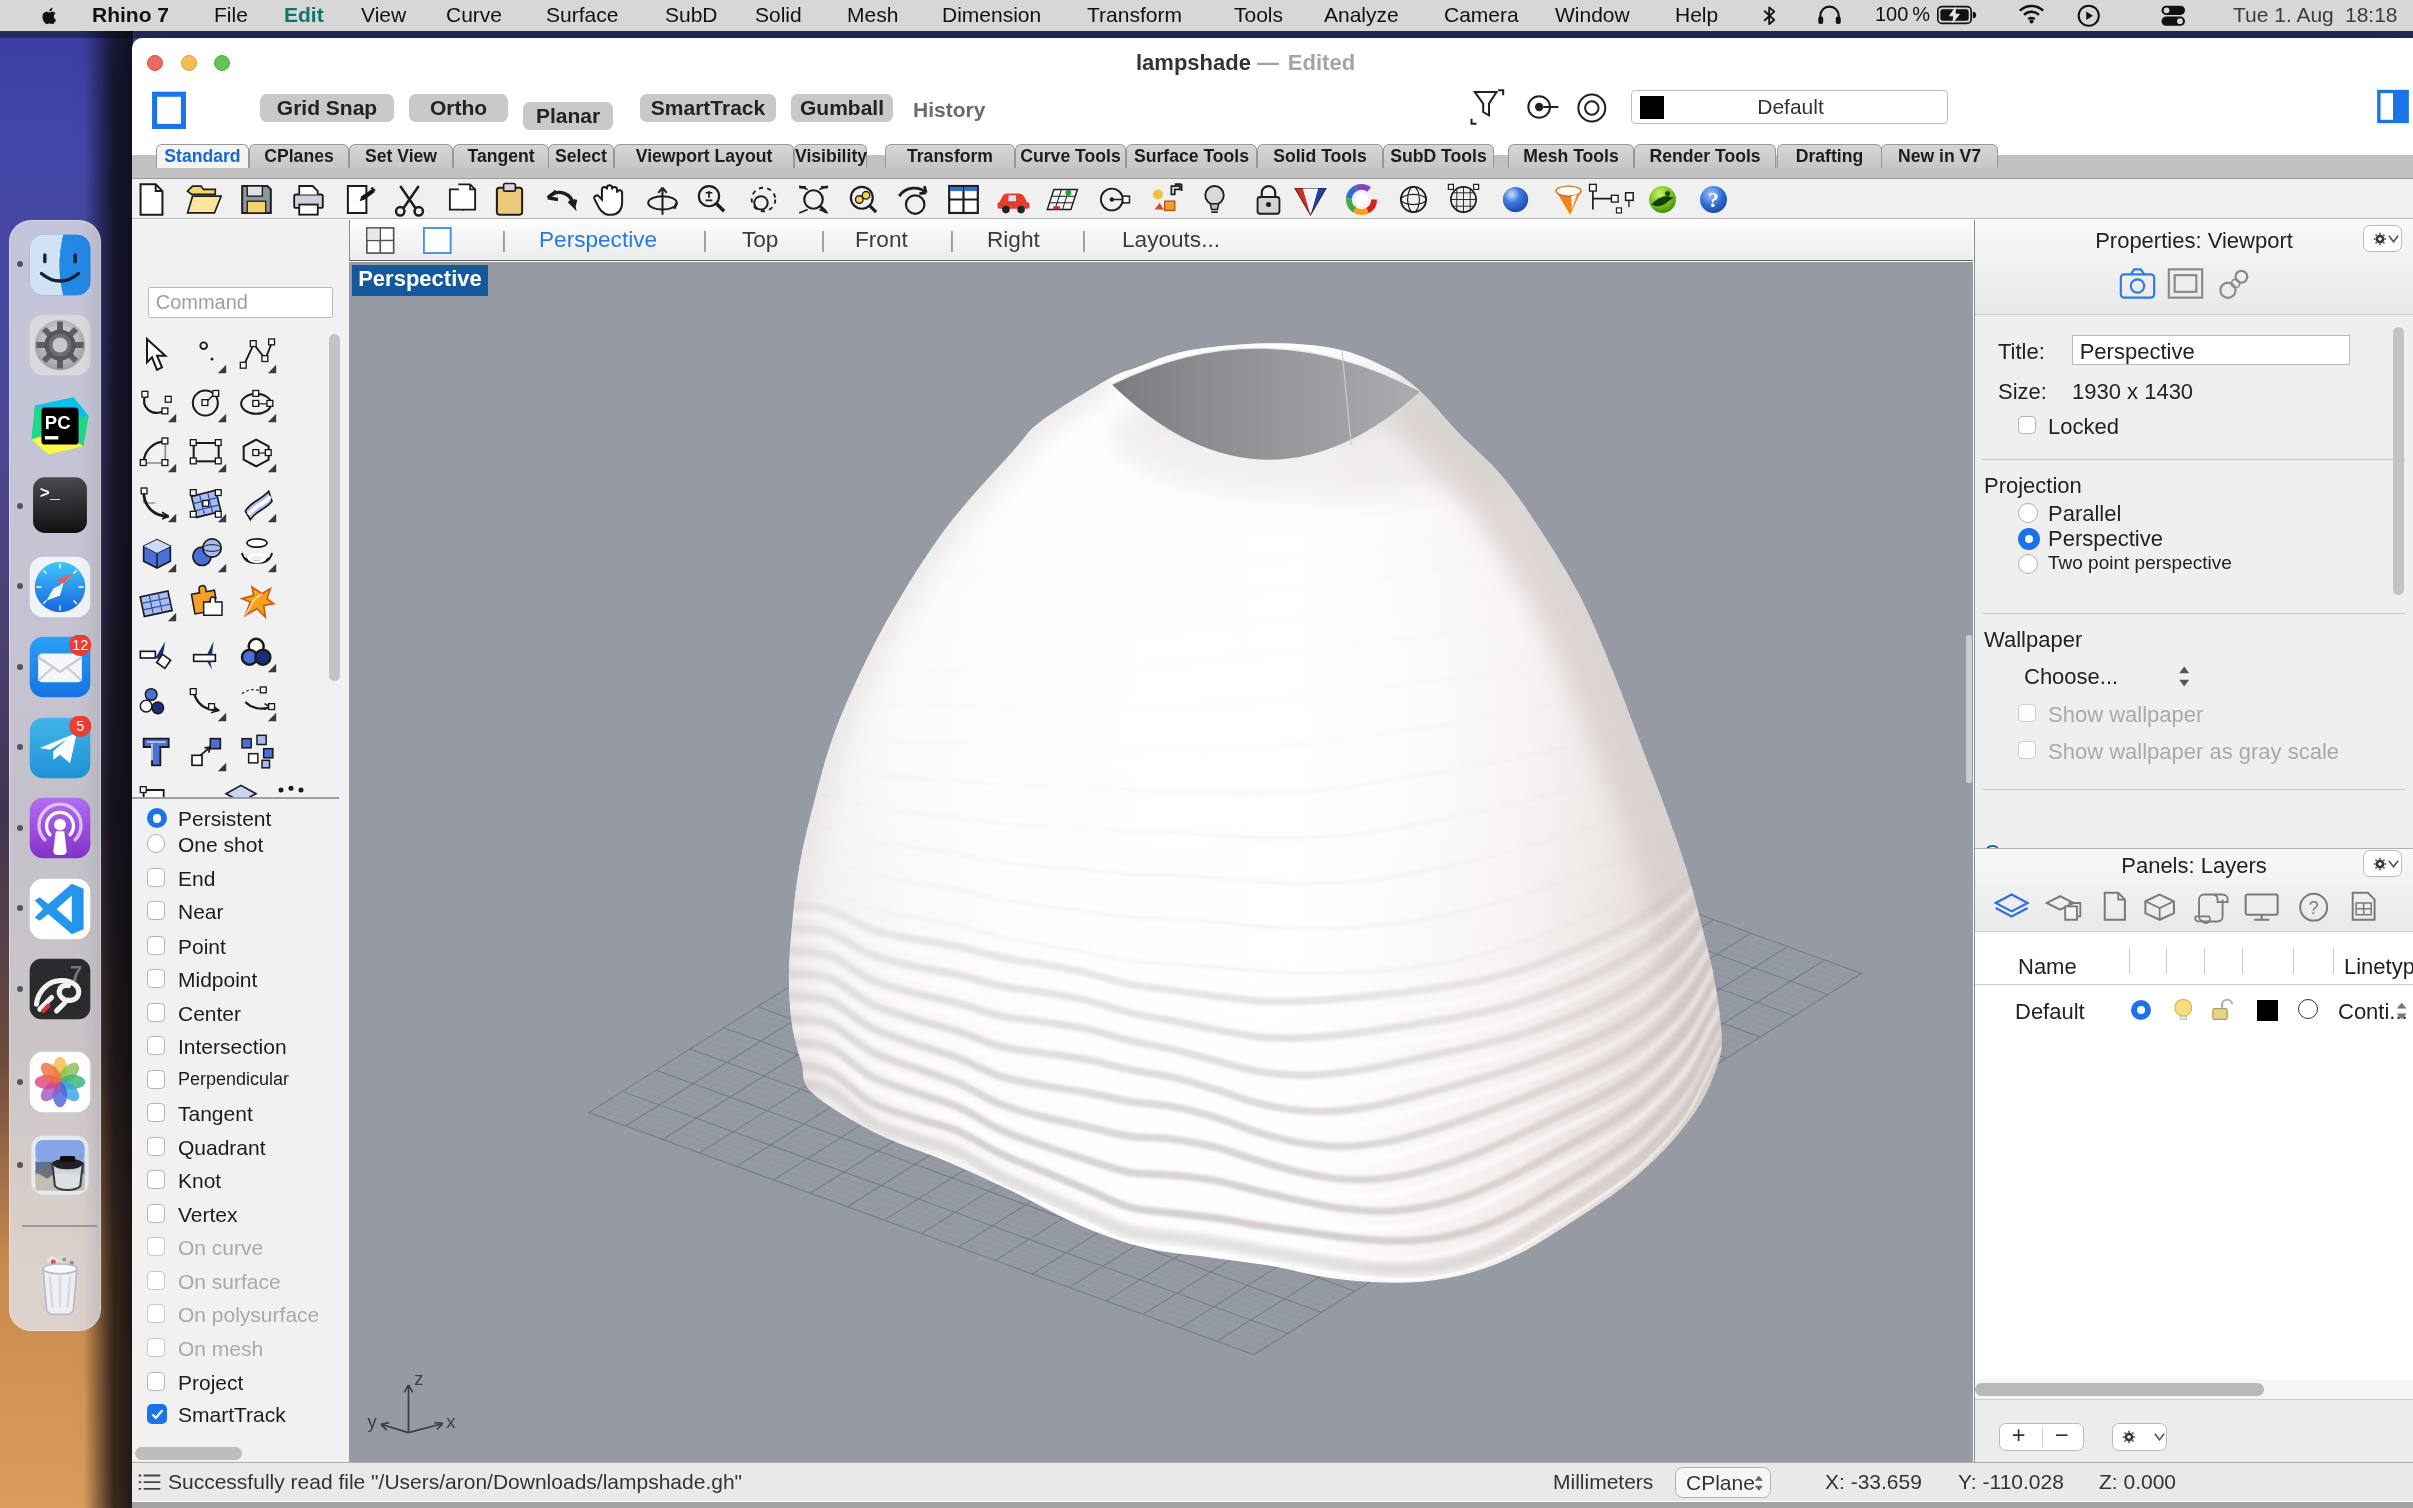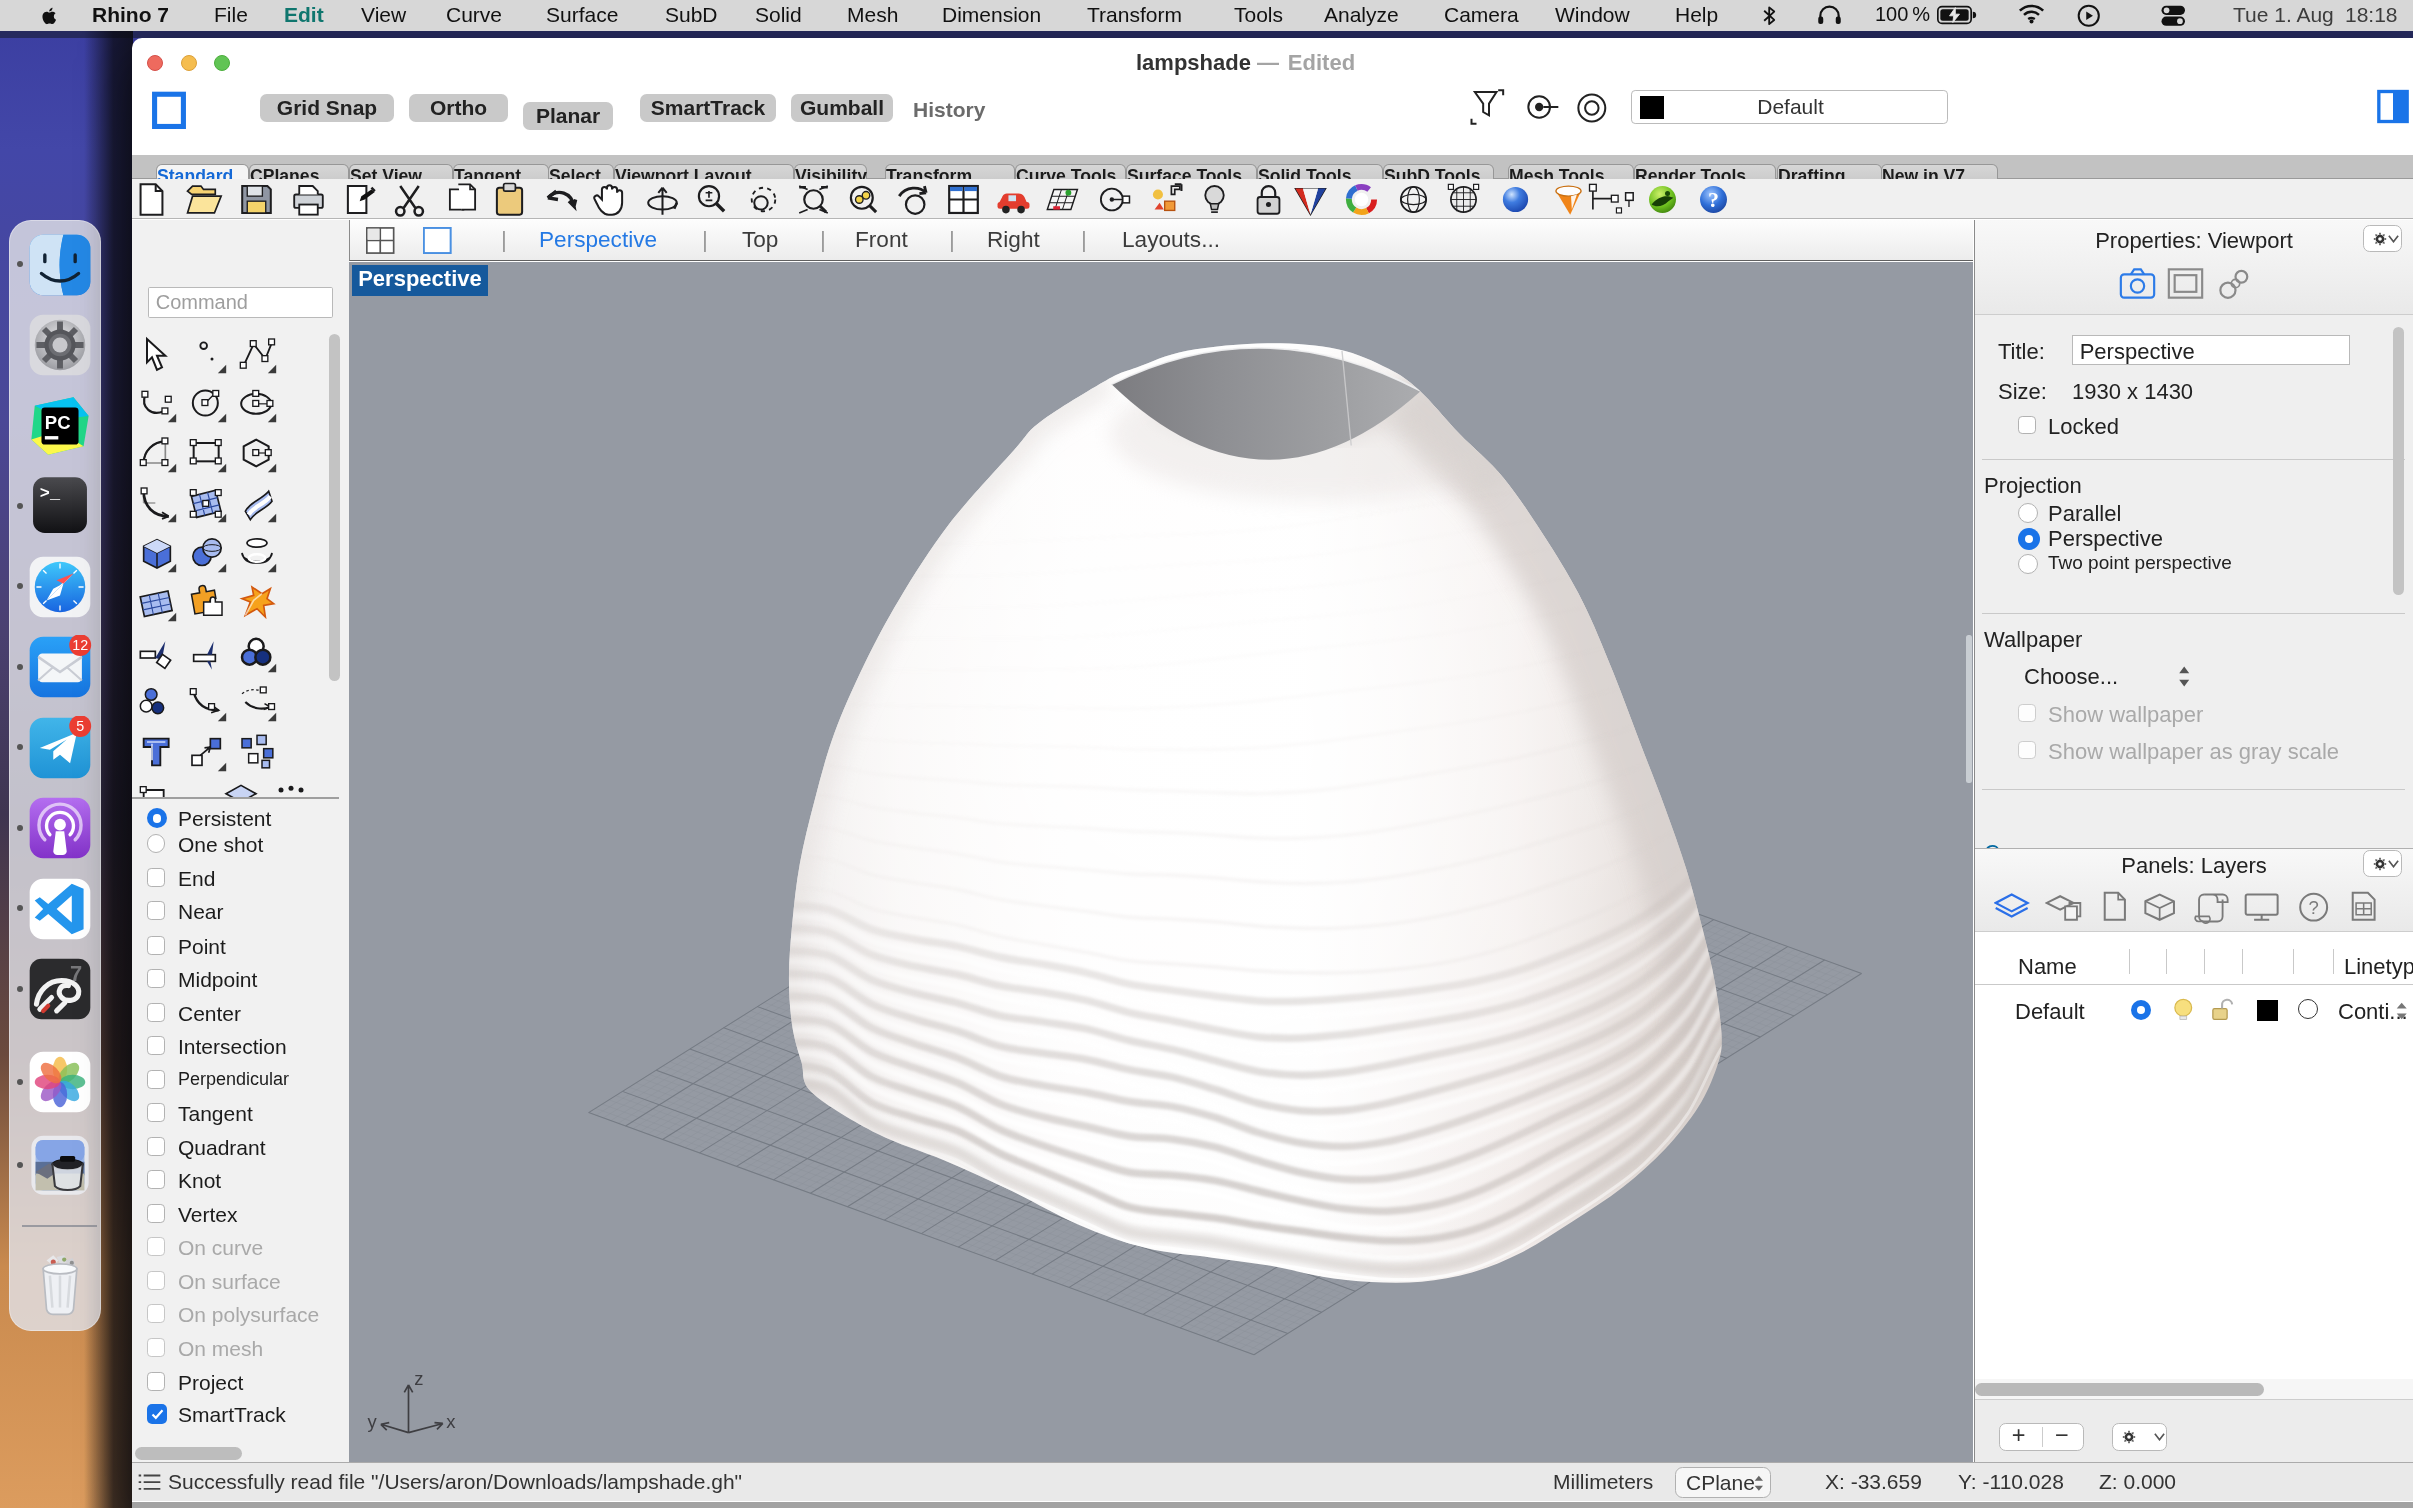--- a/index.html
+++ b/index.html
@@ -2,21 +2,21 @@
 <html style="font-size:13.4px"><head><meta charset="utf-8"><style>*{margin:0;padding:0;box-sizing:border-box}
     html,body{width:2413px;height:1508px;overflow:hidden;font-family:"Liberation Sans",sans-serif}
     .abs{position:absolute}
     .desktop{position:absolute;left:0;top:0;width:2413px;height:1508px;
       background:linear-gradient(180deg,#3a3da0 0%,#4347a8 10%,#4a4796 28%,#4a4070 42%,#3f3550 54%,#6b4a3d 70%,#c98a4e 84%,#dc9c5e 100%)}
     .shadowband{position:absolute;left:84px;top:31px;width:49px;height:1477px;background:linear-gradient(90deg,rgba(10,10,16,0) , rgba(10,10,16,0.75) 60%, rgba(12,12,18,0.85))}
     .menubar{position:absolute;left:0;top:0;width:2413px;height:31px;background:#d7d7d7}
     .dock{position:absolute;left:9.2px;top:220px;width:92px;height:1111px;background:rgba(225,225,230,0.82);border-radius:22px;border:0.8px solid rgba(255,255,255,0.35)}
     .window{position:absolute;left:132px;top:38px;width:2281px;height:1471px;background:#fff;border-radius:10px 0 0 0;box-shadow:0 17px 50px rgba(0,0,0,0.5)}
     .btn{top:94px;height:28px;background:#c9c9c9;border-radius:6.7px;text-align:center;font-size:21px;font-weight:700;color:#222;line-height:28px}
-    .tab{top:164px;height:23.5px;background:linear-gradient(#d6d6d6,#c6c6c6);border:0.8px solid #979797;border-bottom:none;border-radius:5.9px 5.9px 0 0;font-size:17.6px;font-weight:700;color:#1c1c1c;line-height:22.6px}
+    .tab{top:144px;height:23.5px;background:linear-gradient(#d6d6d6,#c6c6c6);border:0.8px solid #979797;border-bottom:none;border-radius:5.9px 5.9px 0 0;text-align:center;font-size:17.6px;font-weight:700;color:#1c1c1c;line-height:22.6px}
     .tab.active{background:#f4f4f4;color:#1569d6}
     </style></head><body>
 <div class="desktop"></div>
 <div class="abs" style="left:0;top:31px;width:2413px;height:6.7px;background:#262a5e"></div>
 <div class="shadowband"></div>
 <div class="dock"></div>
 <svg class="abs" style="left:0;top:0" width="0" height="0">
     <defs>
       <linearGradient id="gf" x1="0" y1="0" x2="0" y2="1">
       <stop offset="0" stop-color="#39a5f3"></stop>

